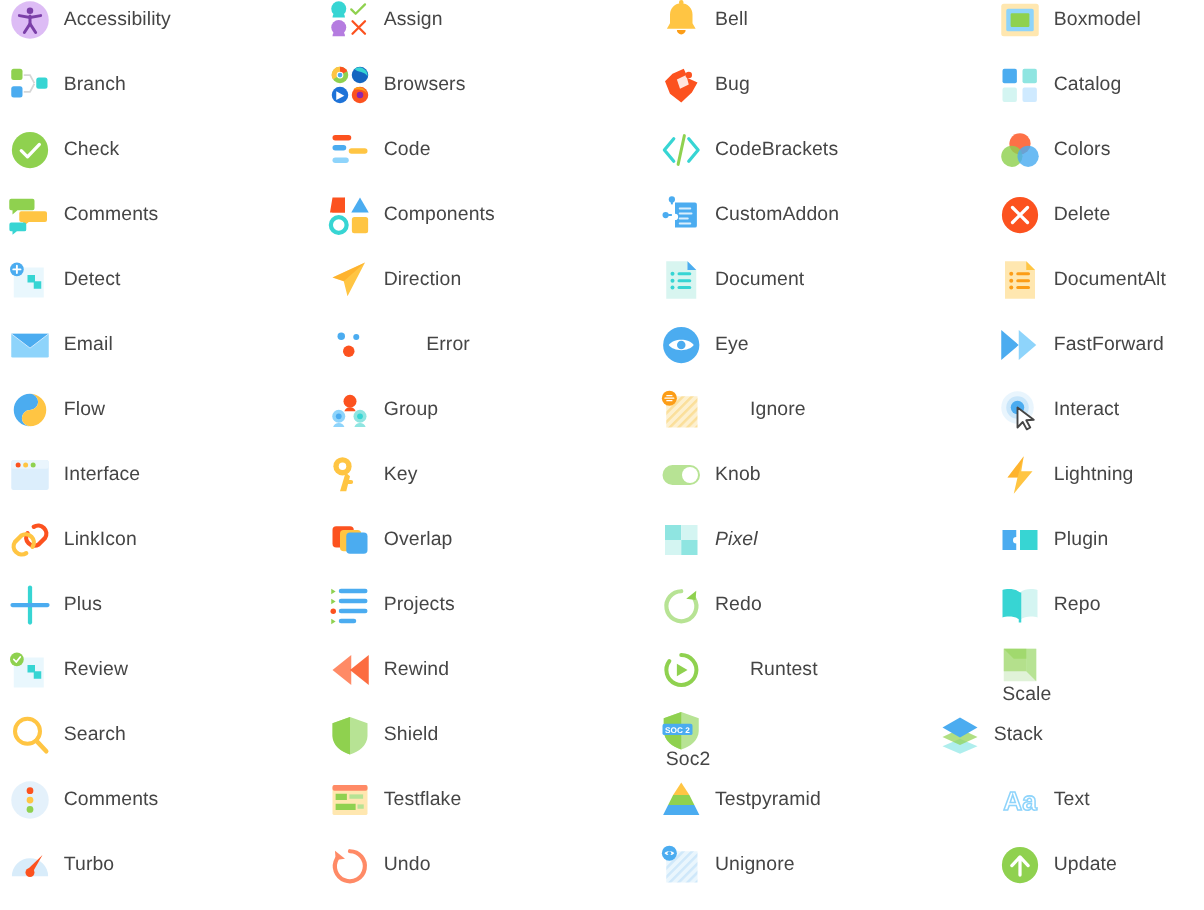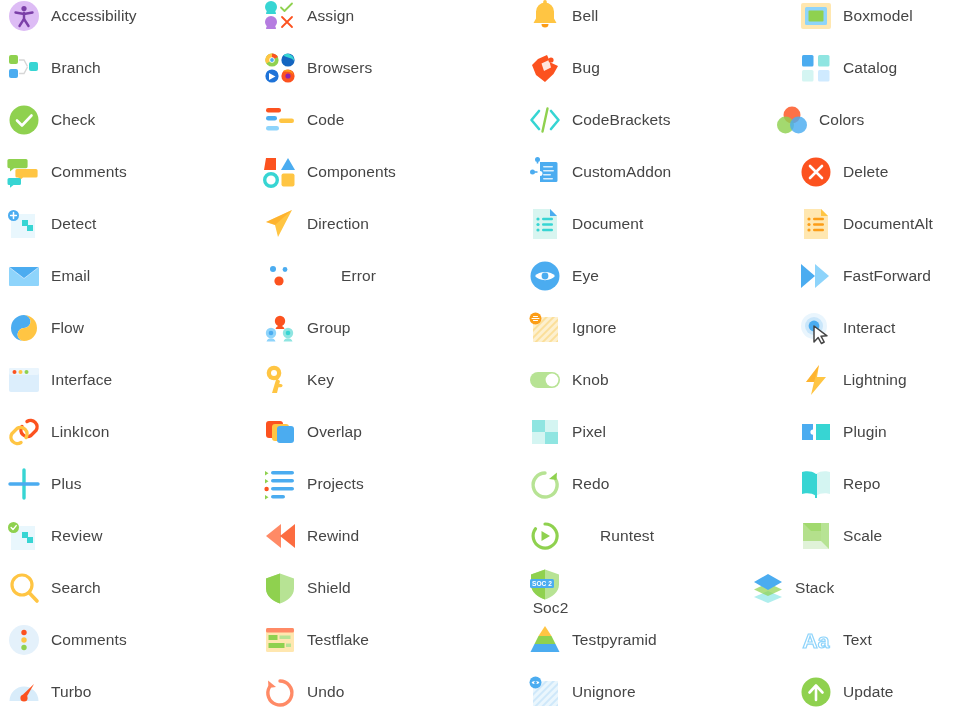--- a/index.html
+++ b/index.html
@@ -408,21 +408,21 @@
     <div class="cell" style="left: 529px; top: 256px;">
       <span class="icon-box">
         <svg width="32" height="32" viewBox="0 0 32 32" xmlns="http://www.w3.org/2000/svg">
           <circle cx="16" cy="16" r="14.5" fill="#4bacf0"></circle>
           <path d="M6 16 C10 10.5 22 10.5 26 16 C22 21.5 10 21.5 6 16z" fill="#fff"></path>
           <circle cx="16" cy="16" r="3.4" fill="#4bacf0"></circle>
         </svg>
       </span>
       <span class="label">Eye</span>
     </div>
-    <div class="cell" style="left: 529px; top: 308px;">
+    <div class="cell" style="left: 529px; top: 308px; gap: 28px;">
       <span class="icon-box">
         <svg width="32" height="32" viewBox="0 0 32 32" xmlns="http://www.w3.org/2000/svg">
           <defs>
             <pattern id="hatchY" patternUnits="userSpaceOnUse" width="5" height="5" patternTransform="rotate(45)">
               <rect width="5" height="5" fill="#fdf0cf"></rect>
               <rect width="2" height="5" fill="#fbdf9a"></rect>
             </pattern>
           </defs>
           <rect x="4" y="5" width="25" height="25" fill="url(#hatchY)"></rect>
           <circle cx="6.5" cy="6.5" r="6" fill="#fc9d17"></circle>
@@ -433,21 +433,21 @@
     </div>
     <div class="cell" style="left: 529px; top: 360px;">
       <span class="icon-box">
         <svg width="32" height="32" viewBox="0 0 32 32" xmlns="http://www.w3.org/2000/svg">
           <rect x="1" y="8" width="30" height="16" rx="8" fill="#b7e394"></rect>
           <circle cx="23" cy="16" r="6.4" fill="#fff"></circle>
         </svg>
       </span>
       <span class="label">Knob</span>
     </div>
-    <div class="cell" style="left: 529px; top: 412px;">
+    <div class="cell" style="left: 529px; top: 412px; font-style: italic;">
       <span class="icon-box">
         <svg width="32" height="32" viewBox="0 0 32 32" xmlns="http://www.w3.org/2000/svg">
           <rect x="3" y="4" width="13" height="12" fill="#8fe5e1"></rect>
           <rect x="16" y="4" width="13" height="12" fill="#d4f5f2"></rect>
           <rect x="3" y="16" width="13" height="12" fill="#d4f5f2"></rect>
           <rect x="16" y="16" width="13" height="12" fill="#8fe5e1"></rect>
         </svg>
       </span>
       <span class="label">Pixel</span>
     </div>
@@ -521,21 +521,21 @@
       <span class="icon-box">
         <svg width="32" height="32" viewBox="0 0 32 32" xmlns="http://www.w3.org/2000/svg">
           <rect x="2" y="3" width="11.5" height="11.5" rx="1.5" fill="#4bacf0"></rect>
           <rect x="18" y="3" width="11.5" height="11.5" rx="1.5" fill="#8fe5e1"></rect>
           <rect x="2" y="18" width="11.5" height="11.5" rx="1.5" fill="#d4f5f2"></rect>
           <rect x="18" y="18" width="11.5" height="11.5" rx="1.5" fill="#cfeaff"></rect>
         </svg>
       </span>
       <span class="label">Catalog</span>
     </div>
-    <div class="cell" style="left: 776px; top: 100px;">
+    <div class="cell" style="left: 800px; top: 100px;">
       <span class="icon-box">
         <svg width="32" height="32" viewBox="0 0 32 32" xmlns="http://www.w3.org/2000/svg">
           <circle cx="16" cy="11" r="8.5" fill="#fc521f" opacity="0.82"></circle>
           <circle cx="9.5" cy="21" r="8.5" fill="#8fd14f" opacity="0.82"></circle>
           <circle cx="22.5" cy="21" r="8.5" fill="#4bacf0" opacity="0.82"></circle>
         </svg>
       </span>
       <span class="label">Colors</span>
     </div>
     <div class="cell" style="left: 800px; top: 152px;">
@@ -603,21 +603,21 @@
     <div class="cell" style="left: 800px; top: 464px;">
       <span class="icon-box">
         <svg width="32" height="32" viewBox="0 0 32 32" xmlns="http://www.w3.org/2000/svg">
           <path d="M16 6 C12 2.5 5 3 2 4 v22 c3 -1 10 -1.5 14 2z" fill="#37d5d3"></path>
           <path d="M16 6 C20 2.5 27 3 30 4 v22 c-3 -1 -10 -1.5 -14 2z" fill="#d4f5f2"></path>
           <path d="M15 6 h2 v24 h-2z" fill="#37d5d3"></path>
         </svg>
       </span>
       <span class="label">Repo</span>
     </div>
-    <div class="cell" style="left: 800px; top: 516px;">
+    <div class="cell" style="left: 800px; top: 516px; flex-direction: column;">
       <span class="icon-box">
         <svg width="32" height="32" viewBox="0 0 32 32" xmlns="http://www.w3.org/2000/svg">
           <rect x="3" y="3" width="26" height="26" fill="#e0f2d8"></rect>
           <path d="M3 3 h26 v26 l-8 -8 V11 H11 z" fill="#b7e394"></path>
           <path d="M3 3 h18 v18 H3z" fill="#8fd14f" opacity="0.55"></path>
         </svg>
       </span>
       <span class="label">Scale</span>
     </div>
     <div class="cell" style="left: 752px; top: 568px; text-align: center;">

